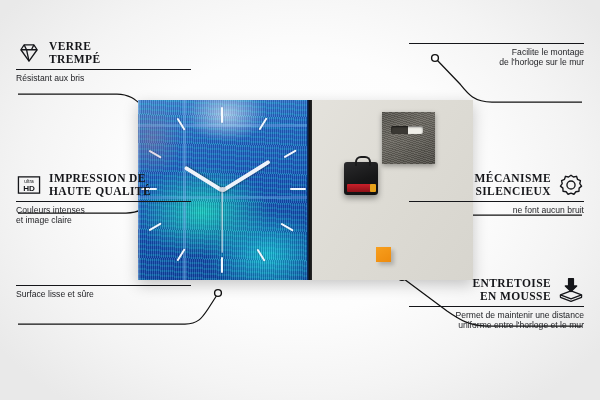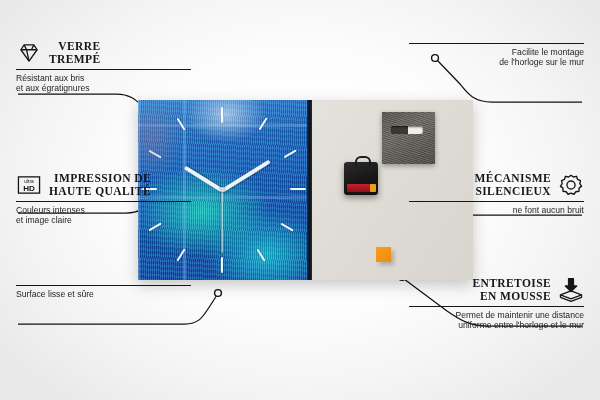--- a/index.html
+++ b/index.html
@@ -93,21 +93,21 @@
 
   
   .feat{position:absolute;width:175px;}
   .feat .head{display:flex;align-items:center;gap:7px;}
   .feat.right .head{flex-direction:row-reverse;}
   .feat .title{
     font-family:"Liberation Serif",serif;font-weight:bold;
     font-size:11.5px;line-height:13px;letter-spacing:.4px;color:#15161a;
     text-transform:uppercase;
   }
-  .feat.left .title{text-align:right;}
+  .feat.left .title{text-align:left;}
   .feat.right .title{text-align:right;}
   .feat .rule{height:1px;background:#15161a;margin:3px 0 3px;}
   .feat .sub{
     font-family:Liberation Sans, sans-serif;font-size:8.6px;line-height:10.4px;
     color:#1d1e22;
   }
   .feat.right .sub{text-align:right;}
   .ico{width:26px;height:26px;flex:0 0 26px;display:block;}
 
   .f-verre{left:16px;top:40px;}
@@ -182,21 +182,20 @@
         </g>
       </svg>
       <div class="title">
         <div>VERRE</div>
         <div>TREMPÉ</div>
       </div>
     </div>
     <div class="rule"></div>
     <div class="sub">
       <div>Résistant aux bris</div>
-      <div>et aux égratignures</div>
     </div>
   </div>
 
   <div class="feat left f-impr">
     <div class="head">
       <svg class="ico" viewBox="0 0 32 32">
         <rect x="3" y="6" width="26" height="20" fill="none" stroke="#15161a" stroke-width="1.6"></rect>
         <text x="16" y="14" text-anchor="middle" font-family="Liberation Sans, sans-serif" font-size="6" fill="#15161a">ultra</text>
         <text x="16" y="23.5" text-anchor="middle" font-family="Liberation Sans, sans-serif" font-size="10" font-weight="bold" fill="#15161a">HD</text>
       </svg>

